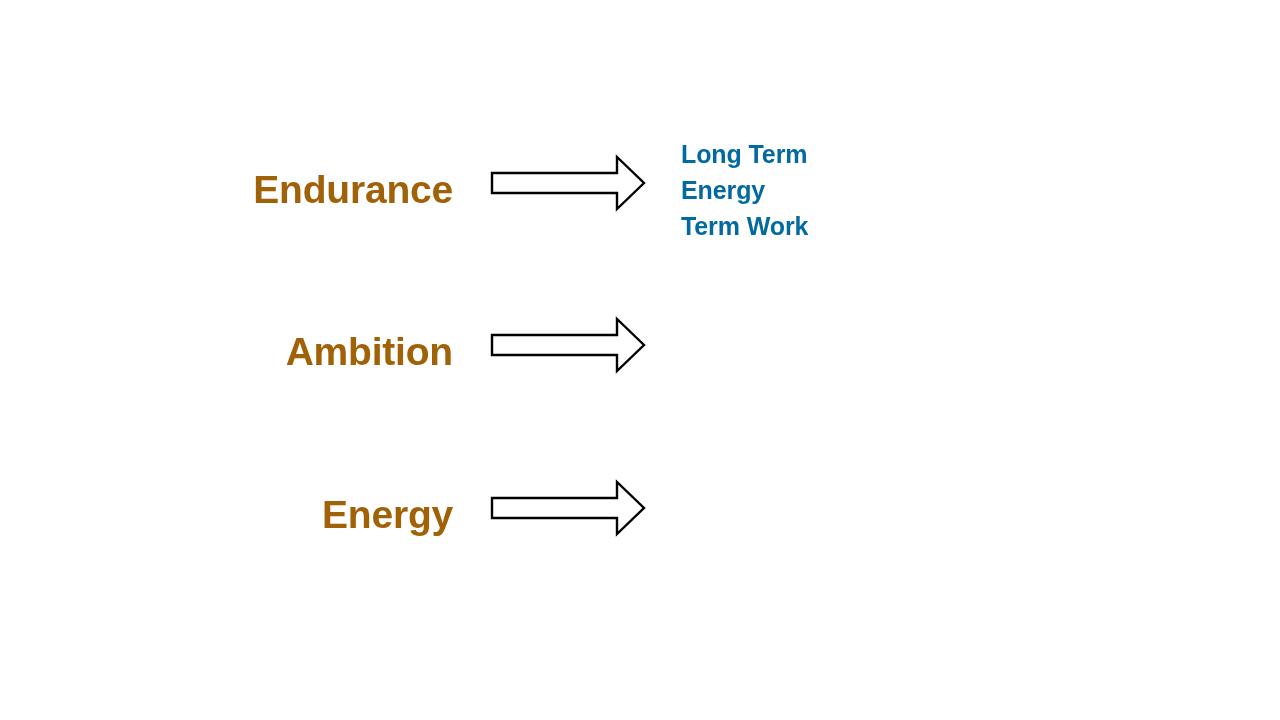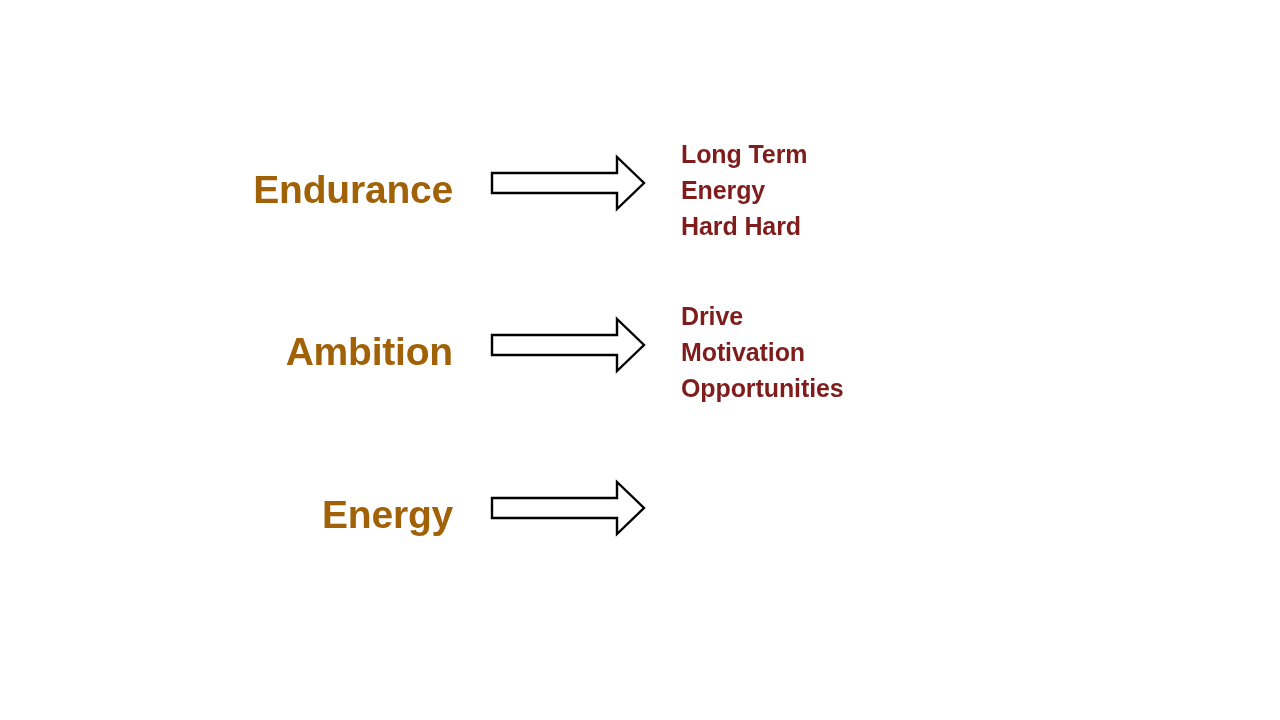--- a/index.html
+++ b/index.html
@@ -87,58 +87,53 @@
     display: flex;
     flex-direction: column;
     justify-content: center;
   }
   .details .line {
     font-size: 25px;
     font-weight: bold;
     line-height: 36px;
     letter-spacing: -0.1px;
     white-space: nowrap;
-    color: #7f1d1d;
+    color: #0369a1;
   }
 </style>
 </head>
 <body>
 
 <div id="slide">
 
   <div class="row row-0">
     <div class="concept">Endurance</div>
 
     <div class="arrow-wrap">
       <svg viewBox="0 0 156 56" xmlns="http://www.w3.org/2000/svg">
         <polygon class="arrow-shape" points="2,18 127,18 127,2 154,28 127,54 127,38 2,38"></polygon>
       </svg>
     </div>
 
     <div class="details">
       <div class="line">Long Term</div>
       <div class="line">Energy</div>
-      <div class="line">Hard Hard</div>
+      <div class="line">Term Work</div>
     </div>
   </div>
 
   <div class="row row-1">
     <div class="concept">Ambition</div>
 
     <div class="arrow-wrap">
       <svg viewBox="0 0 156 56" xmlns="http://www.w3.org/2000/svg">
         <polygon class="arrow-shape" points="2,18 127,18 127,2 154,28 127,54 127,38 2,38"></polygon>
       </svg>
     </div>
 
-    <div class="details">
-      <div class="line">Drive</div>
-      <div class="line">Motivation</div>
-      <div class="line">Opportunities</div>
-    </div>
   </div>
 
   <div class="row row-2">
     <div class="concept">Energy</div>
 
     <div class="arrow-wrap">
       <svg viewBox="0 0 156 56" xmlns="http://www.w3.org/2000/svg">
         <polygon class="arrow-shape" points="2,18 127,18 127,2 154,28 127,54 127,38 2,38"></polygon>
       </svg>
     </div>

